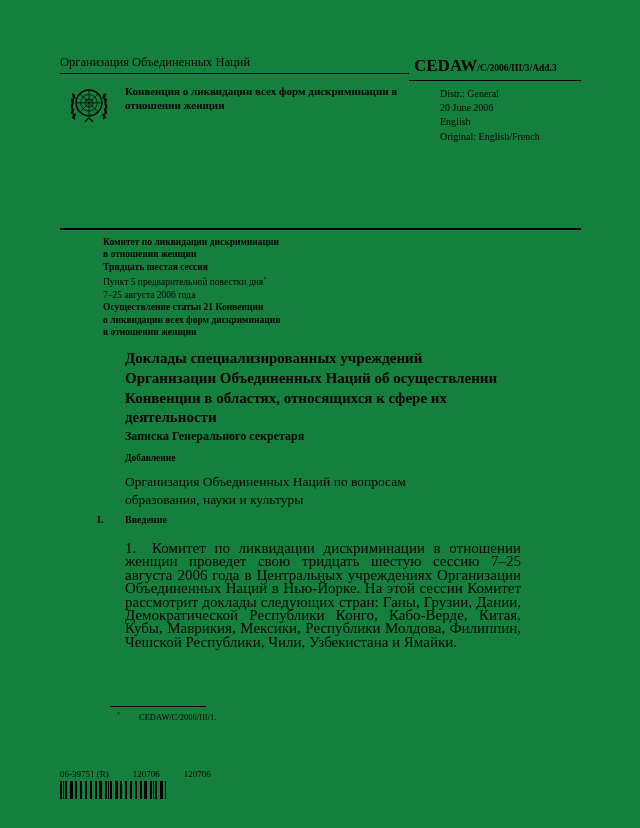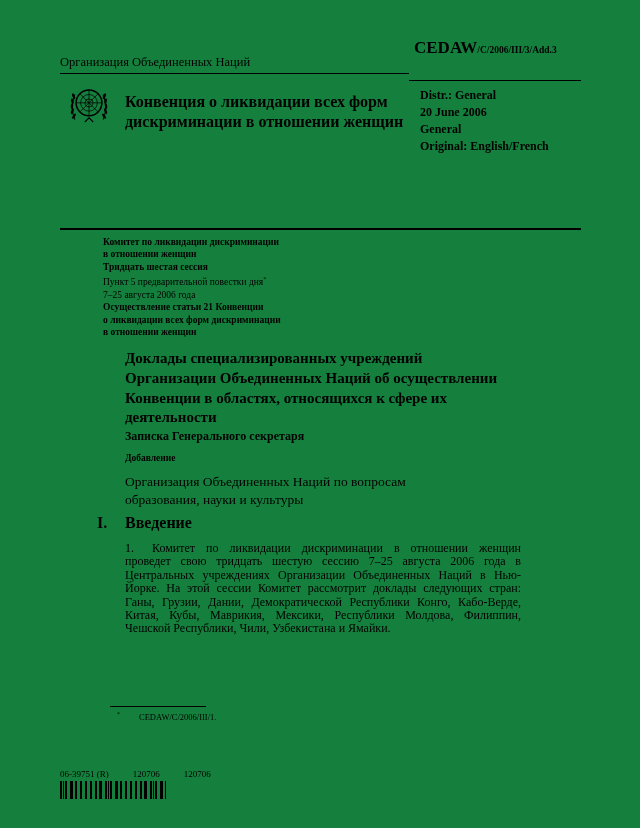--- a/index.html
+++ b/index.html
@@ -12,40 +12,40 @@
     font-family: "Liberation Serif", serif;
     overflow: hidden;
   }
   .abs { position: absolute; }
   .b { font-weight: bold; }
   .pre { white-space: pre-line; }
 
   .org-name { left: 60px; top: 55px; font-size: 12.5px; }
   .rule-left { left: 60px; top: 73px; width: 349px; height: 1px; background: #000; }
   .rule-right { left: 409px; top: 80px; width: 172px; height: 1px; background: #000; }
-  .doc-symbol { left: 414px; top: 38px; font-size: 17px; font-weight: bold; white-space: nowrap; }
+  .doc-symbol { left: 414px; top: 56px; font-size: 17px; font-weight: bold; white-space: nowrap; }
   .doc-symbol .suffix { font-size: 9.5px; font-weight: bold; }
 
   .emblem { left: 64px; top: 82px; width: 50px; height: 50px; }
-  .conv-title { left: 125px; top: 92px; width: 285px; font-size: 16px; font-weight: bold; line-height: 1.28; }
-  .distr { left: 420px; top: 87px; font-size: 12px; line-height: 1.42; font-weight: bold; }
+  .conv-title { left: 125px; top: 84px; width: 285px; font-size: 11px; font-weight: bold; line-height: 1.28; }
+  .distr { left: 440px; top: 87px; font-size: 10px; line-height: 1.42; }
 
   .rule-main { left: 60px; top: 228px; width: 521px; height: 2px; background: #000; }
 
   .session { left: 60px; top: 236px; font-size: 9.5px; line-height: 12.4px; margin-left: 43px; }
 
   .doc-title { left: 125px; top: 349px; width: 378px; font-size: 15px; font-weight: bold; line-height: 1.32; }
   .doc-subtitle { left: 125px; top: 429px; font-size: 12px; font-weight: bold; }
   .doc-addendum { left: 125px; top: 453px; font-size: 9.5px; font-weight: bold; }
   .doc-agency { left: 125px; top: 473px; width: 345px; font-size: 13.5px; font-weight: normal; line-height: 1.32; }
 
-  .section-heading { left: 97px; top: 514px; font-size: 16px; font-weight: bold; }
+  .section-heading { left: 97px; top: 514px; font-size: 10px; font-weight: bold; }
   .sec-num { display: inline-block; width: 28px; }
 
-  .para { left: 125px; top: 542px; width: 396px; font-size: 12px; line-height: 13.4px; text-align: justify; }
+  .para { left: 125px; top: 542px; width: 396px; font-size: 15px; line-height: 13.4px; text-align: justify; }
   .para-num { display: inline-block; width: 27px; }
 
   .fn-rule { left: 110px; top: 706px; width: 96px; height: 1px; background: #000; }
   .footnote { left: 117px; top: 711px; font-size: 8.5px; }
   .footnote .fn-text { margin-left: 19px; }
 
   .footer-line { left: 60px; top: 769px; font-size: 9px; white-space: nowrap; text-align: right; }
   .footer-line span { margin-right: 24px; }
   .barcode {
     left: 60px; top: 781px; width: 106px; height: 18px;
@@ -92,21 +92,21 @@
       <ellipse cx="50" cy="23" rx="3.6" ry="1.4" transform="rotate(100 50 23)"></ellipse>
       <ellipse cx="48.5" cy="17" rx="3.6" ry="1.4" transform="rotate(115 48.5 17)"></ellipse>
     </g>
   </svg>
 
   <div class="abs conv-title">Конвенция о ликвидации всех форм дискриминации в отношении женщин</div>
 
   <div class="abs distr">
     <div>Distr.: General</div>
     <div>20 June 2006</div>
-    <div>General</div>
+    <div>English</div>
     <div>Original: English/French</div>
   </div>
 
   <div class="abs rule-main"></div>
 
   <div class="abs session">
     <div class="b pre">Комитет по ликвидации дискриминации
 в отношении женщин</div>
     <div class="b">Тридцать шестая сессия</div>
     <div><span>Пункт 5 предварительной повестки дня</span><sup>*</sup></div>

